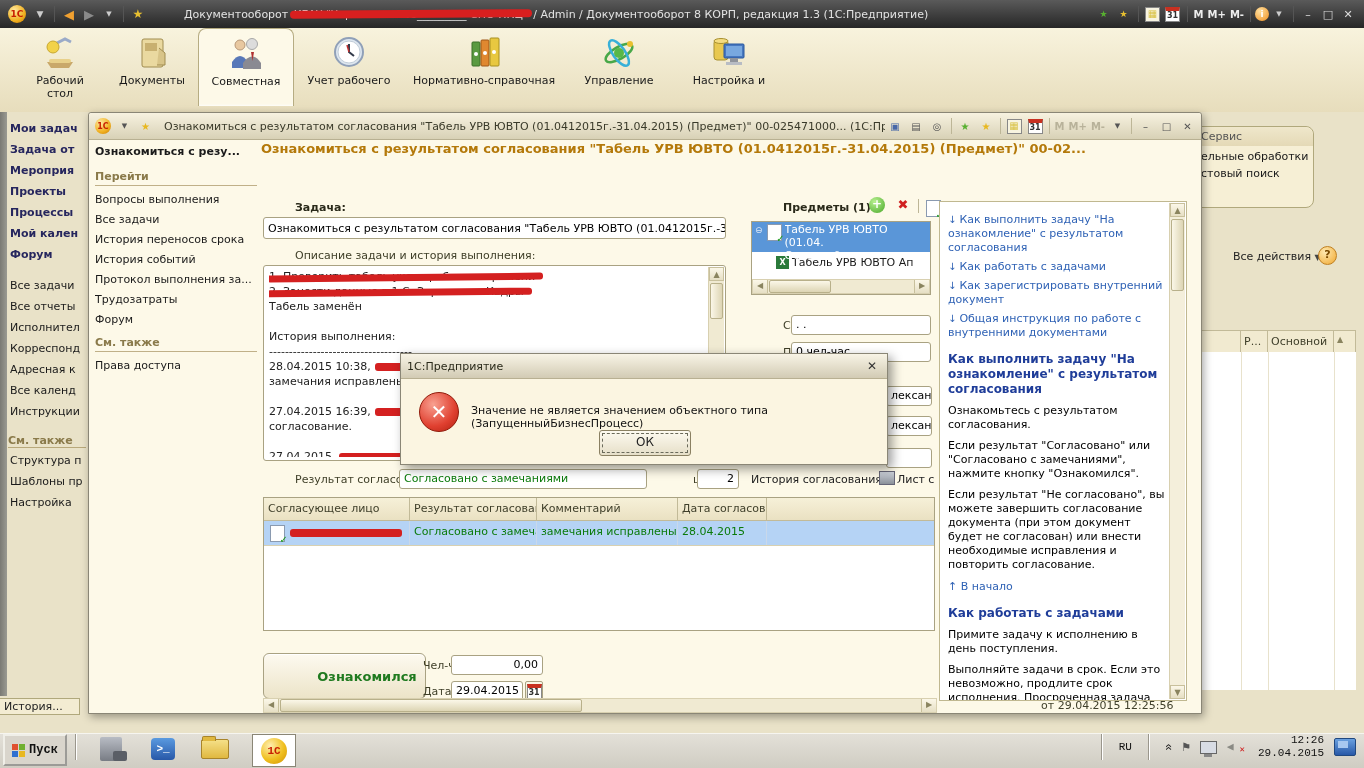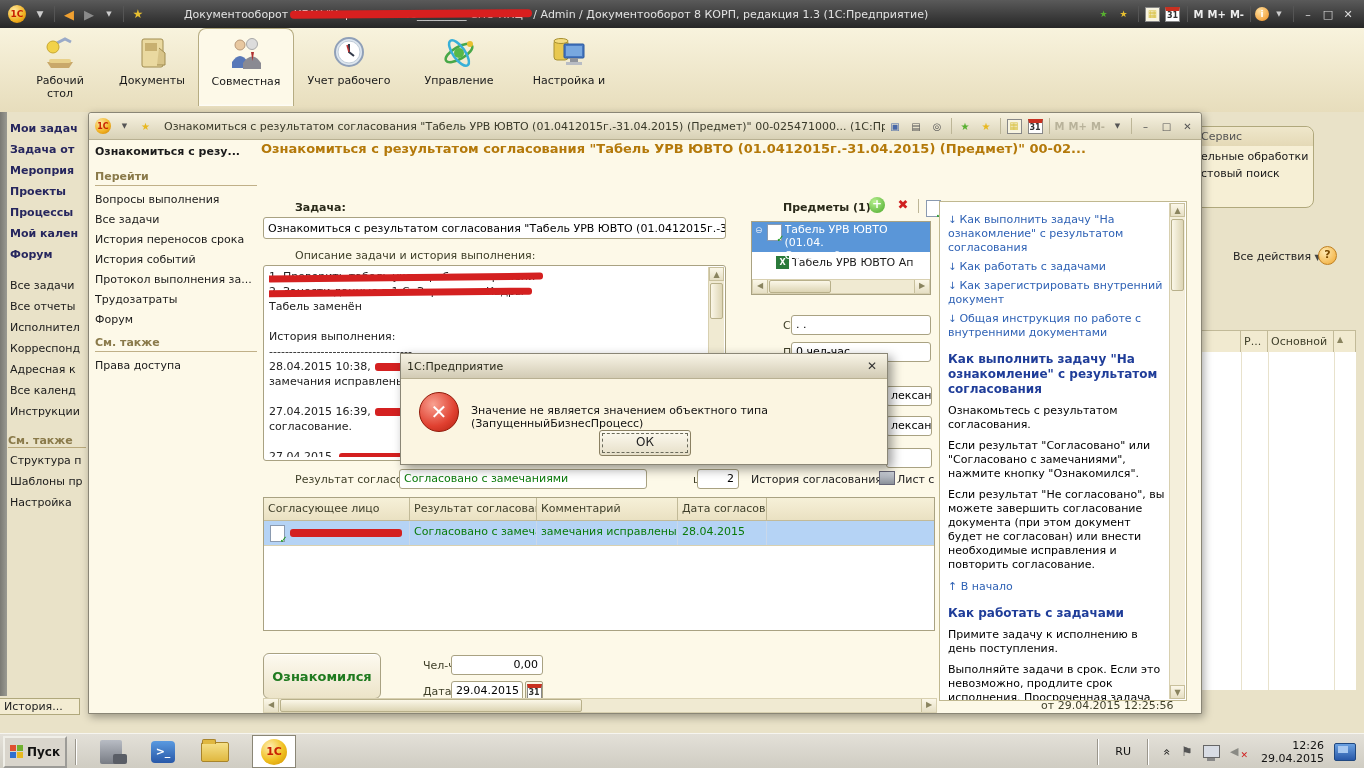--- a/index.html
+++ b/index.html
@@ -100,21 +100,21 @@
   .crossb{color:#d02020;font-size:13px;}
   
   .rtable{position:absolute;left:174px;top:384px;width:672px;height:134px;background:#fff;border:1px solid #a9a282;box-sizing:border-box;}
   .rt-head{display:flex;height:22px;background:linear-gradient(#f6f0d8,#eae1c2);border-bottom:1px solid #c2ba98;}
   .rt-th{border-right:1px solid #c2ba98;padding:4px 4px 0 4px;color:#3f3f2a;box-sizing:border-box;white-space:nowrap;overflow:hidden;}
   .rt-row{display:flex;height:24px;background:#b5d3f5;border-bottom:1px solid #d8d0b0;}
   .rt-td{border-right:1px solid #c9d8ea;padding:4px 4px 0 4px;box-sizing:border-box;white-space:nowrap;overflow:hidden;}
   
   .ack{position:absolute;left:174px;top:540px;width:116px;height:44px;background:linear-gradient(#fdfaf0,#ece4c8);
        border:1px solid #a9a282;border-radius:6px;font-size:13px;font-weight:bold;color:#1f7a1f;
-       display:flex;align-items:center;justify-content:center;cursor:pointer;box-shadow:0 1px 0 #fff inset;}
+       display:flex;align-items:center;justify-content:center;cursor:pointer;box-shadow:0 1px 0 #fff inset;padding-left:45px;}
   
   .help{position:absolute;left:850px;top:88px;width:248px;height:500px;background:#fff;border:1px solid #c0b890;box-sizing:border-box;overflow:hidden;}
   .help-in{position:absolute;left:8px;top:6px;right:20px;line-height:14px;}
   .hlink{color:#2f62b5;margin:5px 0;cursor:pointer;}
   .hlink .darr{margin-right:3px;font-size:10px;}
   .h-title{font-weight:bold;color:#1f3d99;font-size:12px;line-height:15px;margin:12px 0 6px 0;}
   .h-p{color:#000;margin:7px 0;}
   .backtop{color:#2f62b5;margin:8px 0;cursor:pointer;}
   
   .dlg{left:400px;top:353px;width:486px;height:110px;background:#fbf5e1;border:1px solid #8a8676;
@@ -123,21 +123,21 @@
           display:flex;align-items:center;padding:0 6px;color:#2a2a1a;}
   .dlg-close{margin-left:auto;font-size:12px;color:#333;width:18px;text-align:center;cursor:pointer;}
   .err-ic{position:absolute;left:18px;top:38px;width:38px;height:38px;border-radius:50%;
           background:radial-gradient(circle at 35% 30%,#f8a090,#e04030 60%,#b02010);border:1px solid #901808;
           color:#fff;font-size:20px;font-weight:bold;display:flex;align-items:center;justify-content:center;}
   .dlg-msg{position:absolute;left:70px;top:50px;right:10px;font-size:11px;color:#111;}
   .okbtn{position:absolute;left:198px;top:76px;width:90px;height:24px;background:linear-gradient(#fdfaf0,#e6dfc8);
          border:1px solid #8a8062;border-radius:3px;font-size:12px;color:#222;text-align:center;line-height:22px;
          outline:1px dashed #6a6a5a;outline-offset:-4px;cursor:pointer;}
   
-  .taskbar{left:0;top:733px;width:1364px;height:35px;background:linear-gradient(#e3e0d8,#cfccc2);border-top:1px solid #f6f5f0;display:flex;align-items:center;z-index:60;}
+  .taskbar{left:0;top:733px;width:1364px;height:35px;background:linear-gradient(#e3e0d8,#cfccc2);border-top:1px solid #f6f5f0;display:flex;align-items:flex-start;z-index:60;font-family:Liberation Mono, monospace;}
   .startbtn{margin-left:3px;width:60px;height:28px;background:#d9d5cc;border:2px outset #f0efe8;display:flex;align-items:center;justify-content:center;font-weight:bold;font-size:12px;color:#111;cursor:pointer;}
   .winflag{width:13px;height:13px;display:grid;grid-template-columns:6px 6px;grid-template-rows:6px 6px;gap:1px;margin-right:4px;}
   .winflag span:nth-child(1){background:#e05030;}.winflag span:nth-child(2){background:#70b030;}
   .winflag span:nth-child(3){background:#3070d0;}.winflag span:nth-child(4){background:#e8b820;}
   .tsep{width:1px;height:26px;background:#9a968c;border-right:1px solid #fff;margin:0 8px;}
   .ql{width:30px;height:30px;display:flex;align-items:center;justify-content:center;cursor:pointer;margin:0 11px;}
   .ql1c{background:#fff;border:1px solid #8a8676;width:42px;height:31px;}
   .q1c{width:26px;height:26px;border-radius:50%;background:radial-gradient(circle at 35% 30%,#ffeeb0,#f0c020 55%,#d09000);
        color:#c82000;font-weight:bold;font-size:11px;display:flex;align-items:center;justify-content:center;}
   .folder{width:26px;height:18px;background:linear-gradient(#f5e088,#e0b840);border:1px solid #a8842a;border-radius:2px;position:relative;}
@@ -254,20 +254,36 @@
             <circle cx="19" cy="18" r="11" fill="#fff" stroke="#c0ccd8"></circle>
             <path d="M19 10 V18 L24 22" stroke="#333a4a" stroke-width="2" fill="none"></path>
             <path d="M19 18 L17 11" stroke="#c03030" stroke-width="1.5"></path>
           </svg>
         </div>
       <div class="rl">
           <div>Учет рабочего</div>
           <div></div>
         </div>
     </div>
+    <div class="rtab" style="width:160px;">
+      <div class="ric">
+          <svg width="38" height="38">
+            <rect x="7" y="8" width="8" height="24" rx="1" fill="#5a9a40" stroke="#3c7028"></rect>
+            <rect x="16" y="6" width="8" height="26" rx="1" fill="#e08830" stroke="#a05818"></rect>
+            <rect x="25" y="4" width="9" height="28" rx="1" fill="#e8c840" stroke="#a89020"></rect>
+            <circle cx="11" cy="20" r="2" fill="#fff"></circle>
+            <circle cx="20" cy="19" r="2" fill="#fff"></circle>
+            <circle cx="29" cy="18" r="2" fill="#fff"></circle>
+          </svg>
+        </div>
+      <div class="rl">
+          <div>Нормативно-справочная</div>
+          <div></div>
+        </div>
+    </div>
     <div class="rtab" style="width:110px;">
       <div class="ric">
           <svg width="38" height="38">
             <ellipse cx="19" cy="19" rx="15" ry="6" fill="none" stroke="#48a848" stroke-width="2.5" transform="rotate(-30 19 19)"></ellipse>
             <ellipse cx="19" cy="19" rx="15" ry="6" fill="none" stroke="#38b0d8" stroke-width="2.5" transform="rotate(55 19 19)"></ellipse>
             <circle cx="19" cy="19" r="5" fill="#58b848"></circle>
             <circle cx="30" cy="10" r="3" fill="#e8c030"></circle>
           </svg>
         </div>
       <div class="rl">

